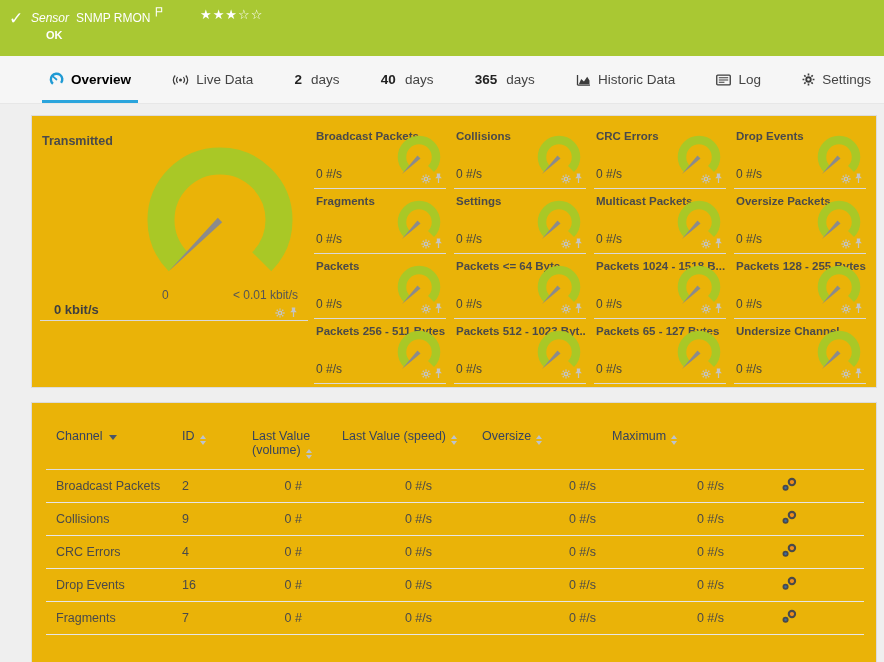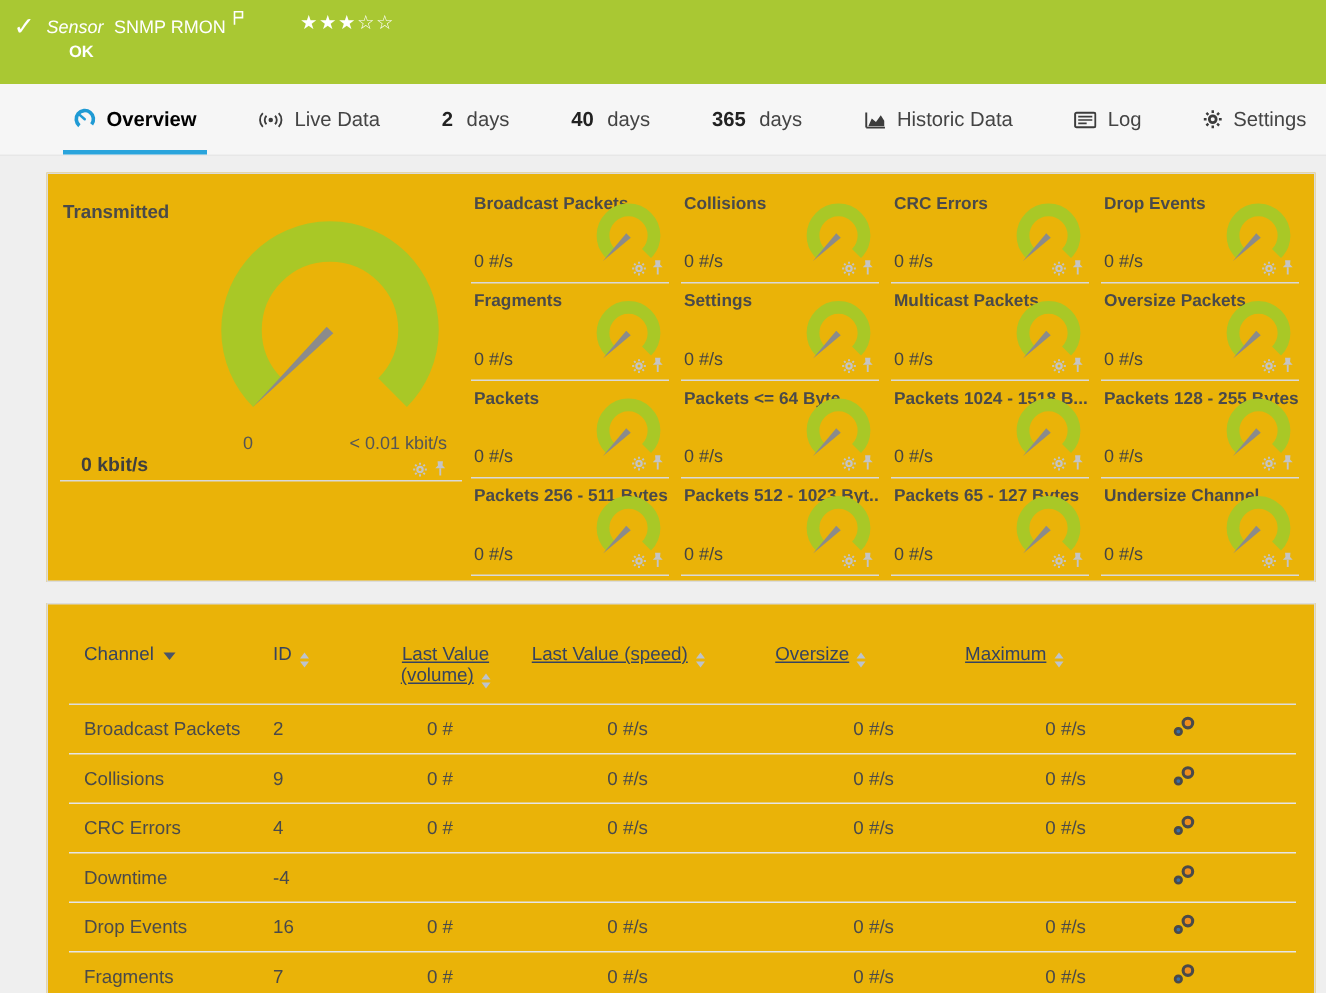--- a/index.html
+++ b/index.html
@@ -53,21 +53,21 @@
   
   .ring{stroke:var(--gauge-green);}
   .needle{fill:var(--needle);}
   
   .tpanel{margin-top:14px;height:300px;}
   table{border-collapse:collapse;table-layout:fixed;width:818px;margin:0 14px;font-size:12.5px;}
   thead th{color:#36435f;font-weight:normal;text-align:left;vertical-align:top;
     padding:26px 0 10px 0;border-bottom:1px solid #ddd;cursor:pointer;}
   tbody td{padding:7px 0;border-bottom:1px solid #e6e6e6;color:#4a4a4a;}
   th.c0,td.c0{padding-left:10px;}
-  th.c2,th.c3,th.c4,th.c5{text-align:center;text-decoration:underline;}
+  th.c2,th.c3,th.c4,th.c5{}
   td.c2{text-align:right;padding-right:40px;}
   td.c3{text-align:right;padding-right:50px;}
   td.c4{text-align:right;padding-right:16px;}
   td.c5{text-align:right;padding-right:16px;}
   th.c6,td.c6{text-align:right;padding-right:66px;}
   .arr-desc{display:inline-block;width:0;height:0;border-left:4px solid transparent;
     border-right:4px solid transparent;border-top:5px solid #4a5568;margin-left:6px;}
   .sorters{display:inline-flex;flex-direction:column;gap:2px;margin-left:5px;vertical-align:1px;}
   .sorters i{display:block;width:0;height:0;border-left:3.5px solid transparent;border-right:3.5px solid transparent;}
   .sorters .up{border-bottom:4px solid #bcc3cd;}
@@ -644,34 +644,20 @@
           <td class="c4">0 #/s</td>
           <td class="c5">0 #/s</td>
           <td class="c6"><span class="ic">
               <svg viewBox="0 0 18 16" width="17" height="15">
                 <circle cx="11.6" cy="5.4" r="3.4" class="gbig" stroke-width="2.2"></circle>
                 <circle cx="4.8" cy="11.4" r="2.3" class="gsml" stroke-width="1.9"></circle>
               </svg>
             </span></td>
         </tr>
         <tr>
-          <td class="c0">Downtime</td>
-          <td class="c1">-4</td>
-          <td class="c2"></td>
-          <td class="c3"></td>
-          <td class="c4"></td>
-          <td class="c5"></td>
-          <td class="c6"><span class="ic">
-              <svg viewBox="0 0 18 16" width="17" height="15">
-                <circle cx="11.6" cy="5.4" r="3.4" class="gbig" stroke-width="2.2"></circle>
-                <circle cx="4.8" cy="11.4" r="2.3" class="gsml" stroke-width="1.9"></circle>
-              </svg>
-            </span></td>
-        </tr>
-        <tr>
           <td class="c0">Drop Events</td>
           <td class="c1">16</td>
           <td class="c2">0 #</td>
           <td class="c3">0 #/s</td>
           <td class="c4">0 #/s</td>
           <td class="c5">0 #/s</td>
           <td class="c6"><span class="ic">
               <svg viewBox="0 0 18 16" width="17" height="15">
                 <circle cx="11.6" cy="5.4" r="3.4" class="gbig" stroke-width="2.2"></circle>
                 <circle cx="4.8" cy="11.4" r="2.3" class="gsml" stroke-width="1.9"></circle>

